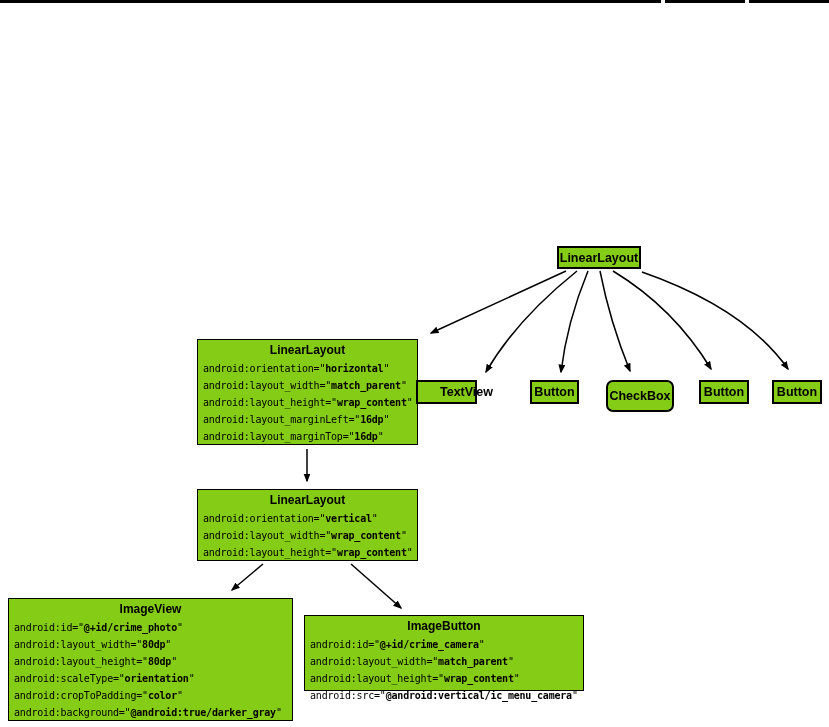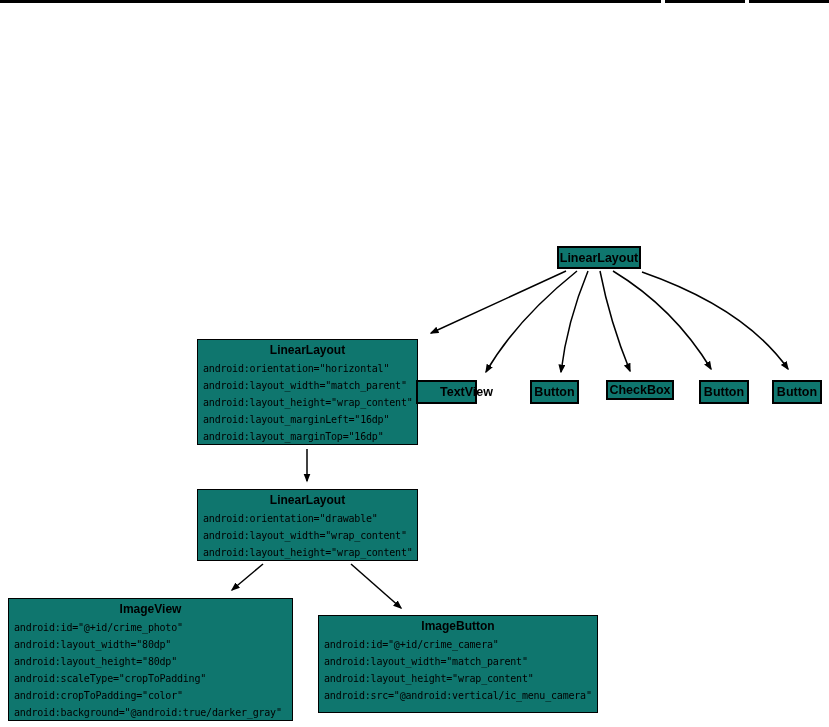--- a/index.html
+++ b/index.html
@@ -7,42 +7,42 @@
           font-family:"Liberation Sans",sans-serif;color:#000;}
 
   
   .topbar{position:absolute;left:0;top:0;width:829px;height:3px;background:#000;}
   .topbar .gap{position:absolute;top:0;height:3px;width:4px;background:#fff;}
   .topbar .gap1{left:661px}
   .topbar .gap2{left:745px}
 
   .edges{position:absolute;left:0;top:0;pointer-events:none;}
 
-  .node{position:absolute;background:#0f766e;border:2px solid #000;box-sizing:border-box;}
+  .node{position:absolute;background:#84cc16;border:2px solid #000;box-sizing:border-box;}
 
   
   .small{display:flex;align-items:center;justify-content:center;
          font-weight:bold;font-size:12.5px;letter-spacing:0;}
 
   
   .big{border-width:1.5px;}
   .big .title{text-align:center;font-weight:bold;font-size:12px;line-height:19px;padding-top:1px;}
   .big .attr{font-family:"DejaVu Sans Mono",monospace;font-size:10px;line-height:17px;
              padding-left:5px;white-space:nowrap;letter-spacing:-0.2px;}
-  .big .attr b{font-weight:normal;}
+  .big .attr b{font-weight:bold;}
 
   .root       {left:557px;top:246px;width:84px;height:23px;}
   .hlayout    {left:197px;top:339px;width:221px;height:106px;}
   .vlayout    {left:197px;top:489px;width:221px;height:72px;}
   .imageview  {left:8px;  top:598px;width:285px;height:123px;}
-  .imagebutton{left:318px;top:615px;width:280px;height:98px;}
+  .imagebutton{left:304px;top:615px;width:280px;height:76px;}
 
   .leaf-textview{left:416px;top:380px;width:61px;height:24px;padding-left:40px;}
   .leaf-button1 {left:530px;top:380px;width:49px;height:24px;}
-  .leaf-checkbox{left:606px;top:380px;width:68px;height:20px;}
+  .leaf-checkbox{left:606px;top:380px;width:68px;height:32px;border-radius:7px;}
   .leaf-button2 {left:699px;top:380px;width:50px;height:24px;}
   .leaf-button3 {left:772px;top:380px;width:50px;height:24px;}
 </style>
 </head>
 <body>
 
 <div class="canvas">
 
   <div class="topbar">
     <div class="gap gap1"></div>
@@ -92,31 +92,31 @@
   </div>
   <div class="node small leaf-button2">
     <span>Button</span>
   </div>
   <div class="node small leaf-button3">
     <span>Button</span>
   </div>
 
   <div class="node big vlayout">
     <div class="title">LinearLayout</div>
-    <div class="attr"><span>android:orientation="</span><b>drawable</b><span>"</span></div>
+    <div class="attr"><span>android:orientation="</span><b>vertical</b><span>"</span></div>
     <div class="attr"><span>android:layout_width="</span><b>wrap_content</b><span>"</span></div>
     <div class="attr"><span>android:layout_height="</span><b>wrap_content</b><span>"</span></div>
   </div>
 
   <div class="node big imageview">
     <div class="title">ImageView</div>
     <div class="attr"><span>android:id="</span><b>@+id/crime_photo</b><span>"</span></div>
     <div class="attr"><span>android:layout_width="</span><b>80dp</b><span>"</span></div>
     <div class="attr"><span>android:layout_height="</span><b>80dp</b><span>"</span></div>
-    <div class="attr"><span>android:scaleType="</span><b>cropToPadding</b><span>"</span></div>
+    <div class="attr"><span>android:scaleType="</span><b>orientation</b><span>"</span></div>
     <div class="attr"><span>android:cropToPadding="</span><b>color</b><span>"</span></div>
     <div class="attr"><span>android:background="</span><b>@android:true/darker_gray</b><span>"</span></div>
   </div>
 
   <div class="node big imagebutton">
     <div class="title">ImageButton</div>
     <div class="attr"><span>android:id="</span><b>@+id/crime_camera</b><span>"</span></div>
     <div class="attr"><span>android:layout_width="</span><b>match_parent</b><span>"</span></div>
     <div class="attr"><span>android:layout_height="</span><b>wrap_content</b><span>"</span></div>
     <div class="attr"><span>android:src="</span><b>@android:vertical/ic_menu_camera</b><span>"</span></div>

